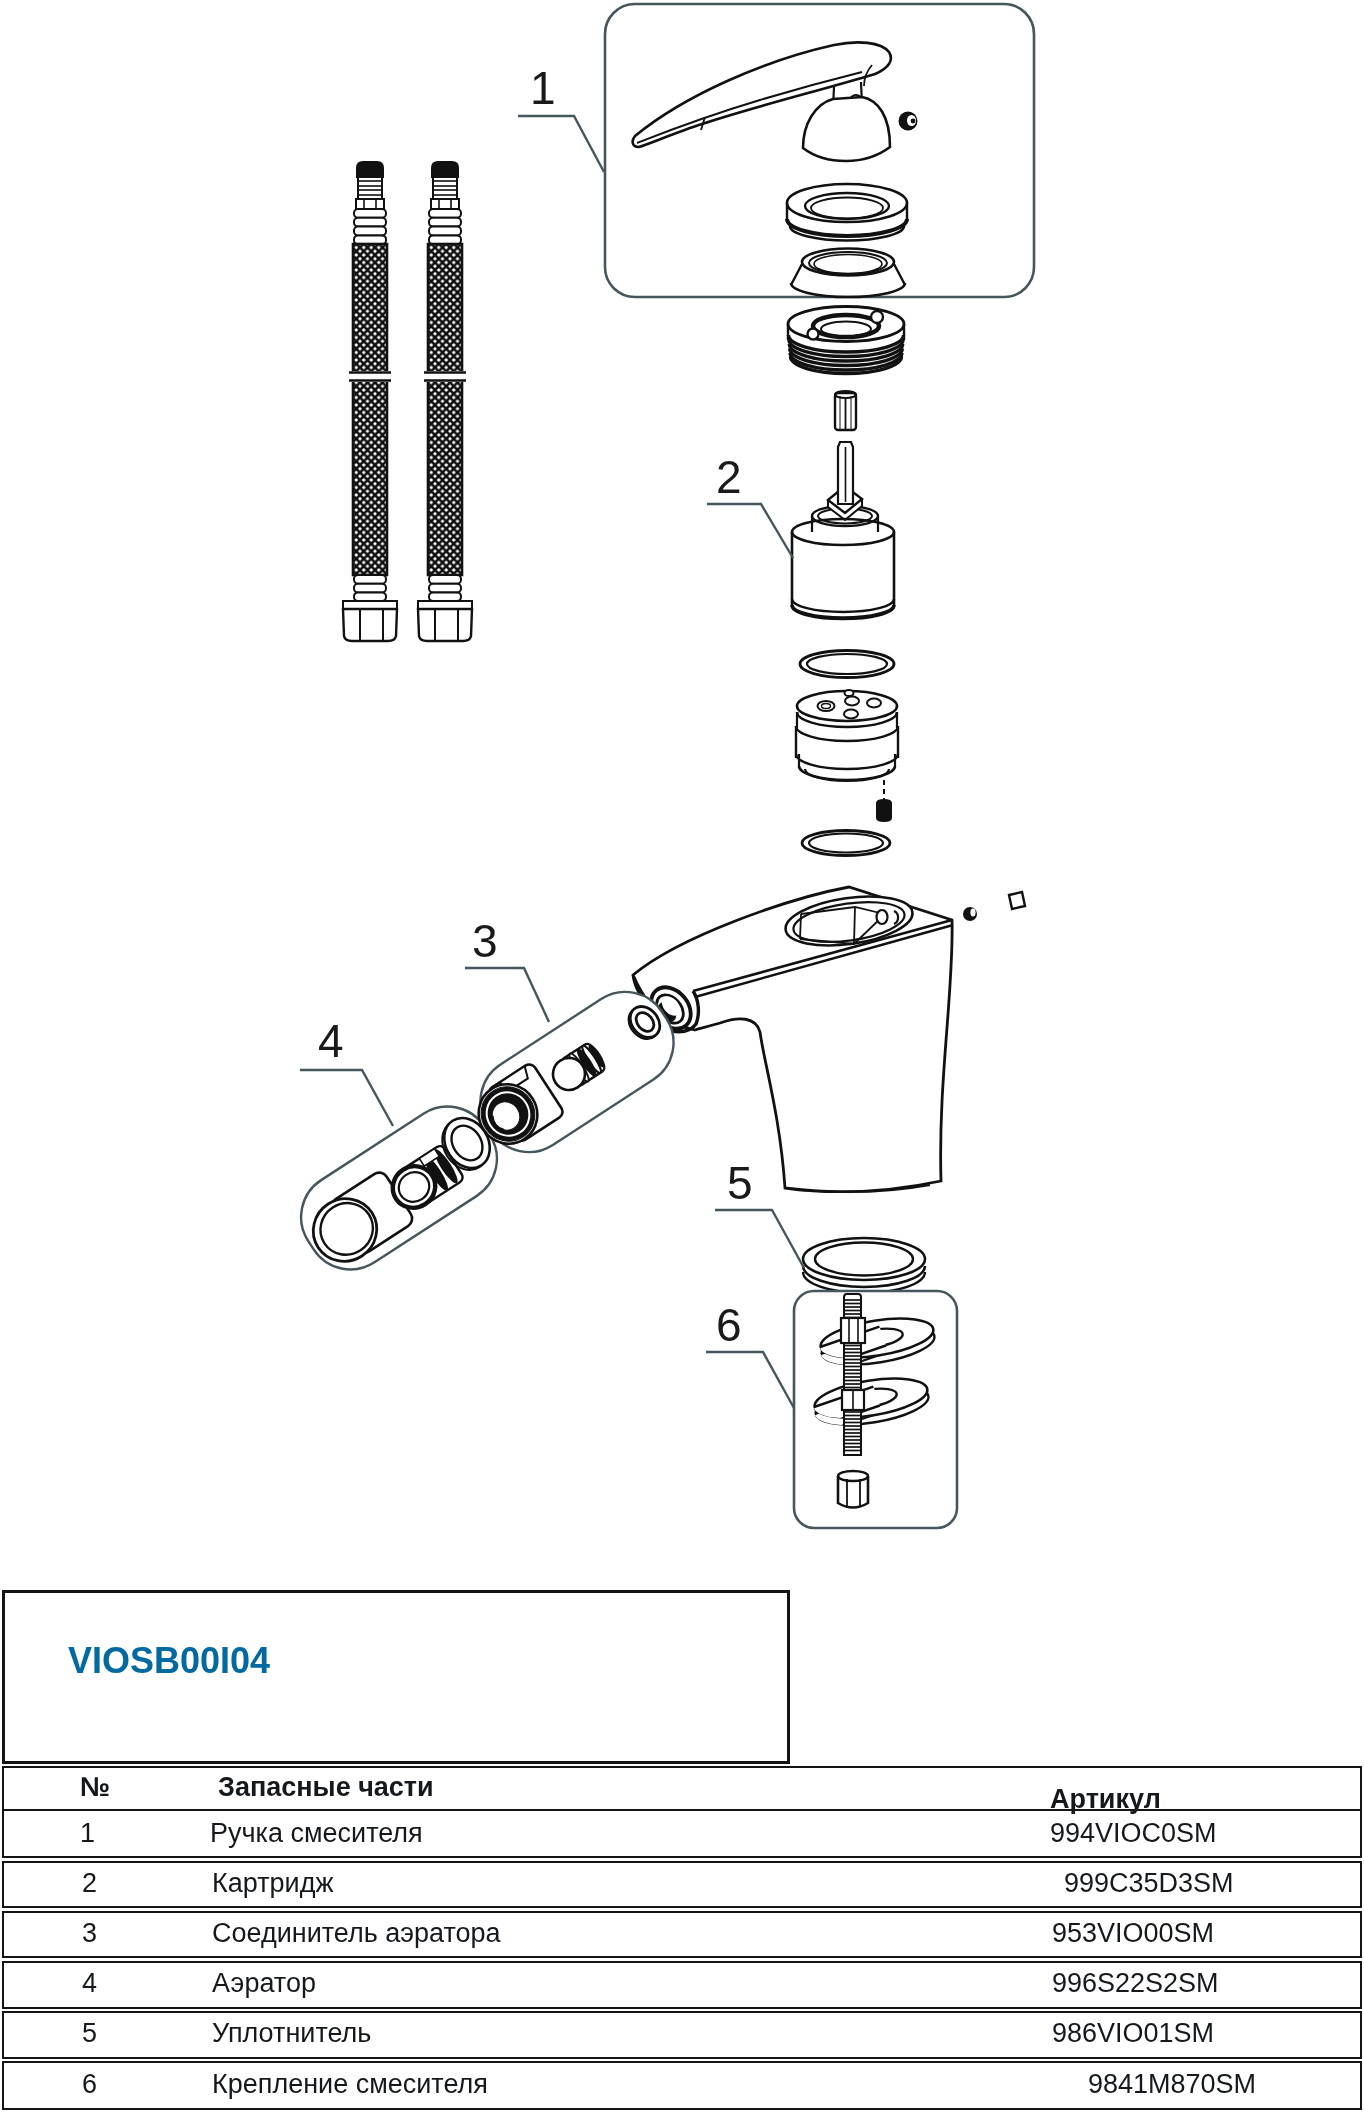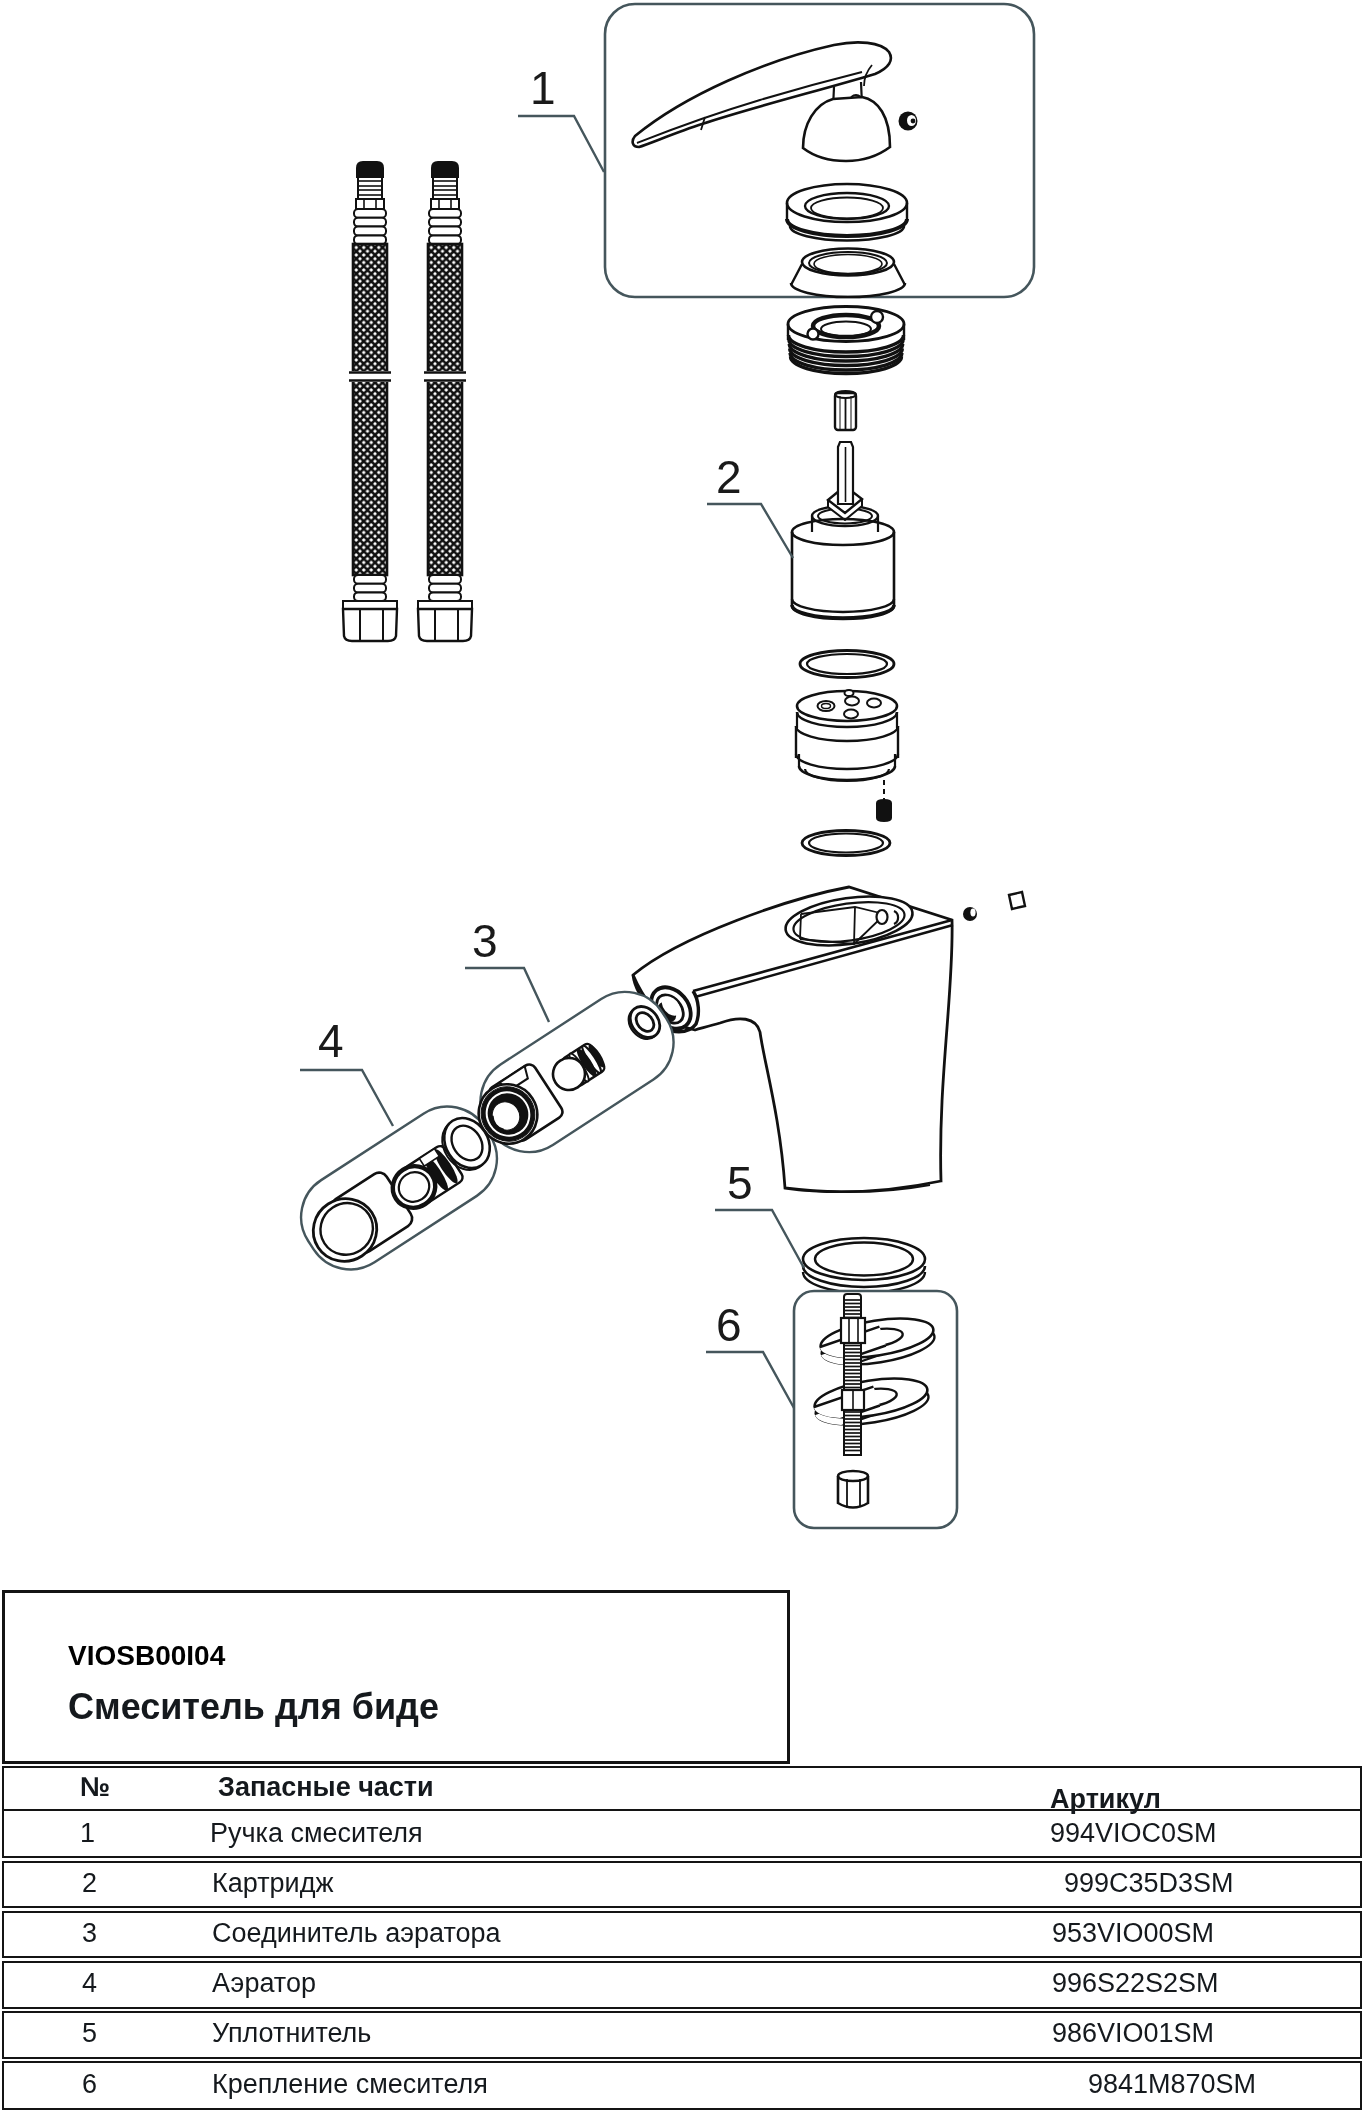--- a/index.html
+++ b/index.html
@@ -303,22 +303,21 @@
 <path d="M715,1210 L772,1210 L804,1268" fill="none" stroke="#45565c" stroke-width="2.4"></path>
 <path d="M706,1352 L763,1352 L794,1408" fill="none" stroke="#45565c" stroke-width="2.4"></path>
 <text x="530" y="104" font-family="Liberation Sans, sans-serif" font-size="46" fill="#1a1a1a">1</text>
 <text x="716" y="493" font-family="Liberation Sans, sans-serif" font-size="46" fill="#1a1a1a">2</text>
 <text x="472" y="957" font-family="Liberation Sans, sans-serif" font-size="46" fill="#1a1a1a">3</text>
 <text x="318" y="1057" font-family="Liberation Sans, sans-serif" font-size="46" fill="#1a1a1a">4</text>
 <text x="727" y="1199" font-family="Liberation Sans, sans-serif" font-size="46" fill="#1a1a1a">5</text>
 <text x="716" y="1341" font-family="Liberation Sans, sans-serif" font-size="46" fill="#1a1a1a">6</text>
 </svg>
 <div style="position:absolute;left:2px;top:1590px;width:788px;height:174px;border:3px solid #141414;box-sizing:border-box;"></div>
-    <div style="position:absolute;left:68px;top:1640px;font-size:28px;font-weight:700;color:#000000;">VIOSB00I04</div>
-    <div style="position:absolute;left:68px;top:1686px;font-size:36px;font-weight:700;color:#15191d;">Смеситель для биде</div>
+    <div style="position:absolute;left:68px;top:1640px;font-size:36px;font-weight:700;color:#0369a1;">VIOSB00I04</div>
     <div style="position:absolute;left:2px;top:1766px;width:1360px;height:92px;border:2px solid #141414;box-sizing:border-box;"></div>
     <div style="position:absolute;left:2px;top:1809px;width:1360px;height:2px;background:#141414;"></div>
     <div style="position:absolute;left:2px;top:1766px;width:1360px;height:45px;box-sizing:border-box;">
       <span style="position:absolute;left:78px;top:50%;transform:translateY(-54%);font-weight:700;">№</span>
       <span style="position:absolute;left:216px;top:50%;transform:translateY(-54%);font-weight:700;">Запасные части</span>
       <span style="position:absolute;left:1048px;top:50%;transform:translateY(-54%);font-weight:700;margin-top:12px;">Артикул</span>
     </div>
     <div style="position:absolute;left:2px;top:1811px;width:1360px;height:47px;box-sizing:border-box;">
       <span style="position:absolute;left:78px;top:50%;transform:translateY(-54%);font-weight:400;">1</span>
       <span style="position:absolute;left:208px;top:50%;transform:translateY(-54%);font-weight:400;">Ручка смесителя</span>

